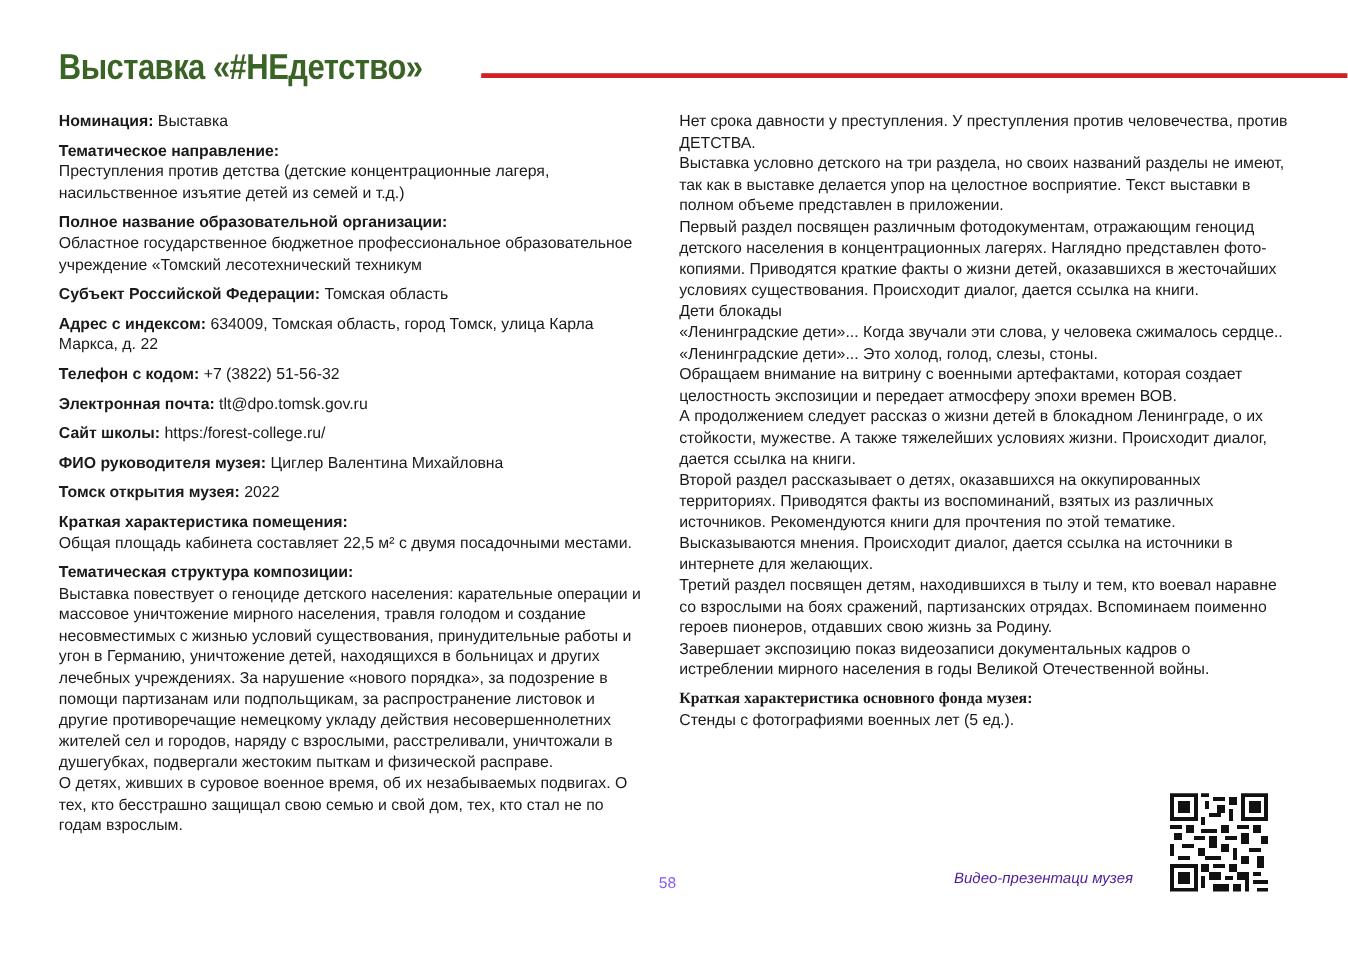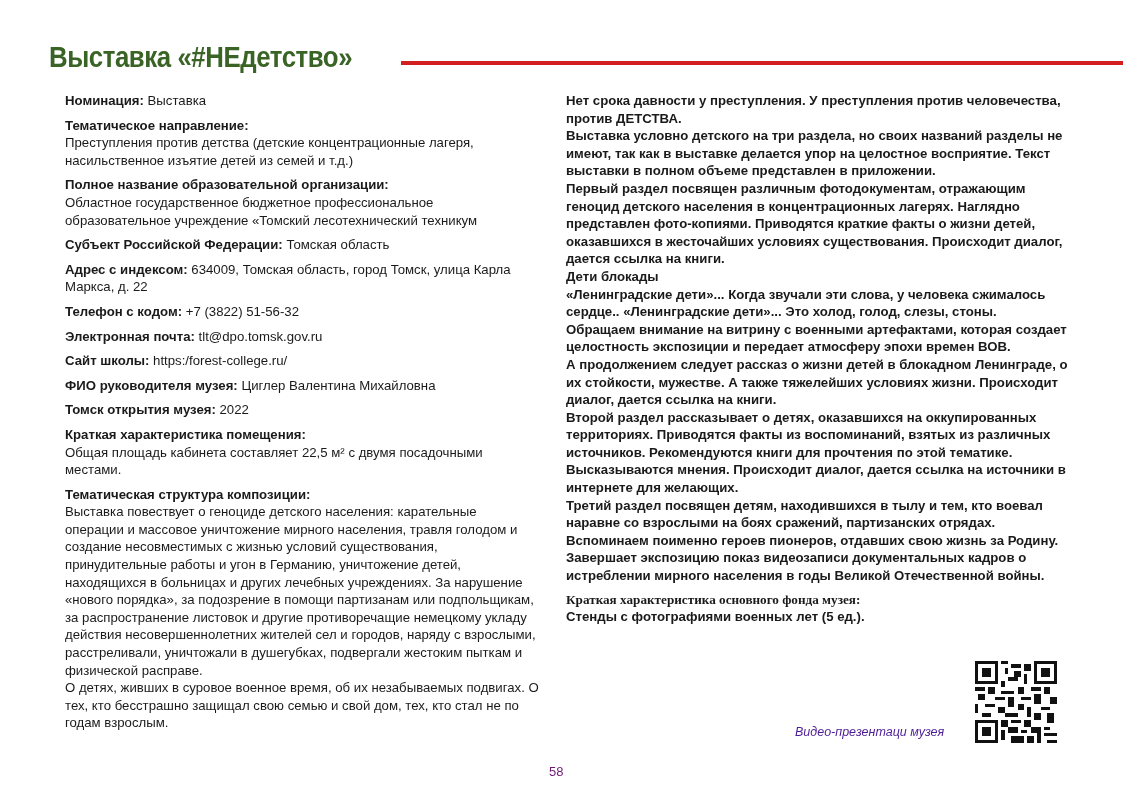--- a/index.html
+++ b/index.html
@@ -6,28 +6,28 @@
   body { width:1123px; height:794px; position:relative; overflow:hidden;
          font-family:"Liberation Sans", "DejaVu Sans", sans-serif; color:#1a1a1a; }
   .title { position:absolute; left:49px; top:40px; margin:0;
            font-family:"Liberation Sans Narrow","Liberation Sans", sans-serif;
            font-weight:bold; font-size:30px; color:#3a6326; letter-spacing:-0.5px;
            transform:scaleX(0.86); transform-origin:left top; white-space:nowrap; }
   .title-rule { position:absolute; left:401px; top:61px; width:722px; height:4px; background:#d21f1f; }
   .col { position:absolute; top:92px; font-size:13.2px; line-height:17.6px; }
   .col-left { left:49px; width:490px; }
   .col-right { left:566px; width:508px; }
-  .field { margin:0 0 7px 16px; }
+  .field { margin:0 0 7px 0; }
   .field .lbl { font-weight:bold; }
   .field p { margin:0; }
-  .para { margin:0;font-weight:bold; }
+  .para { margin:0; }
   .sub-heading { font-weight:bold; margin-top:6px;font-family:Liberation Serif, serif; }
   .qr-wrap { position:absolute; left:975px; top:661px; width:82px; height:82px; }
   .qr-caption { position:absolute; left:795px; top:725px; font-style:italic; font-size:12.5px; color:#4c1d95; }
-  .page-num { position:absolute; left:549px; top:764px; font-size:13px; color:#701a75; }
+  .page-num { position:absolute; left:549px; top:728px; font-size:13px; color:#8b5cf6; }
 </style>
 </head>
 <body>
 
 <h1 class="title">Выставка «#НЕдетство»</h1>
 <div class="title-rule"></div>
 
 <div class="col col-left">
   <div class="field">
     <span class="lbl">Номинация:</span>

